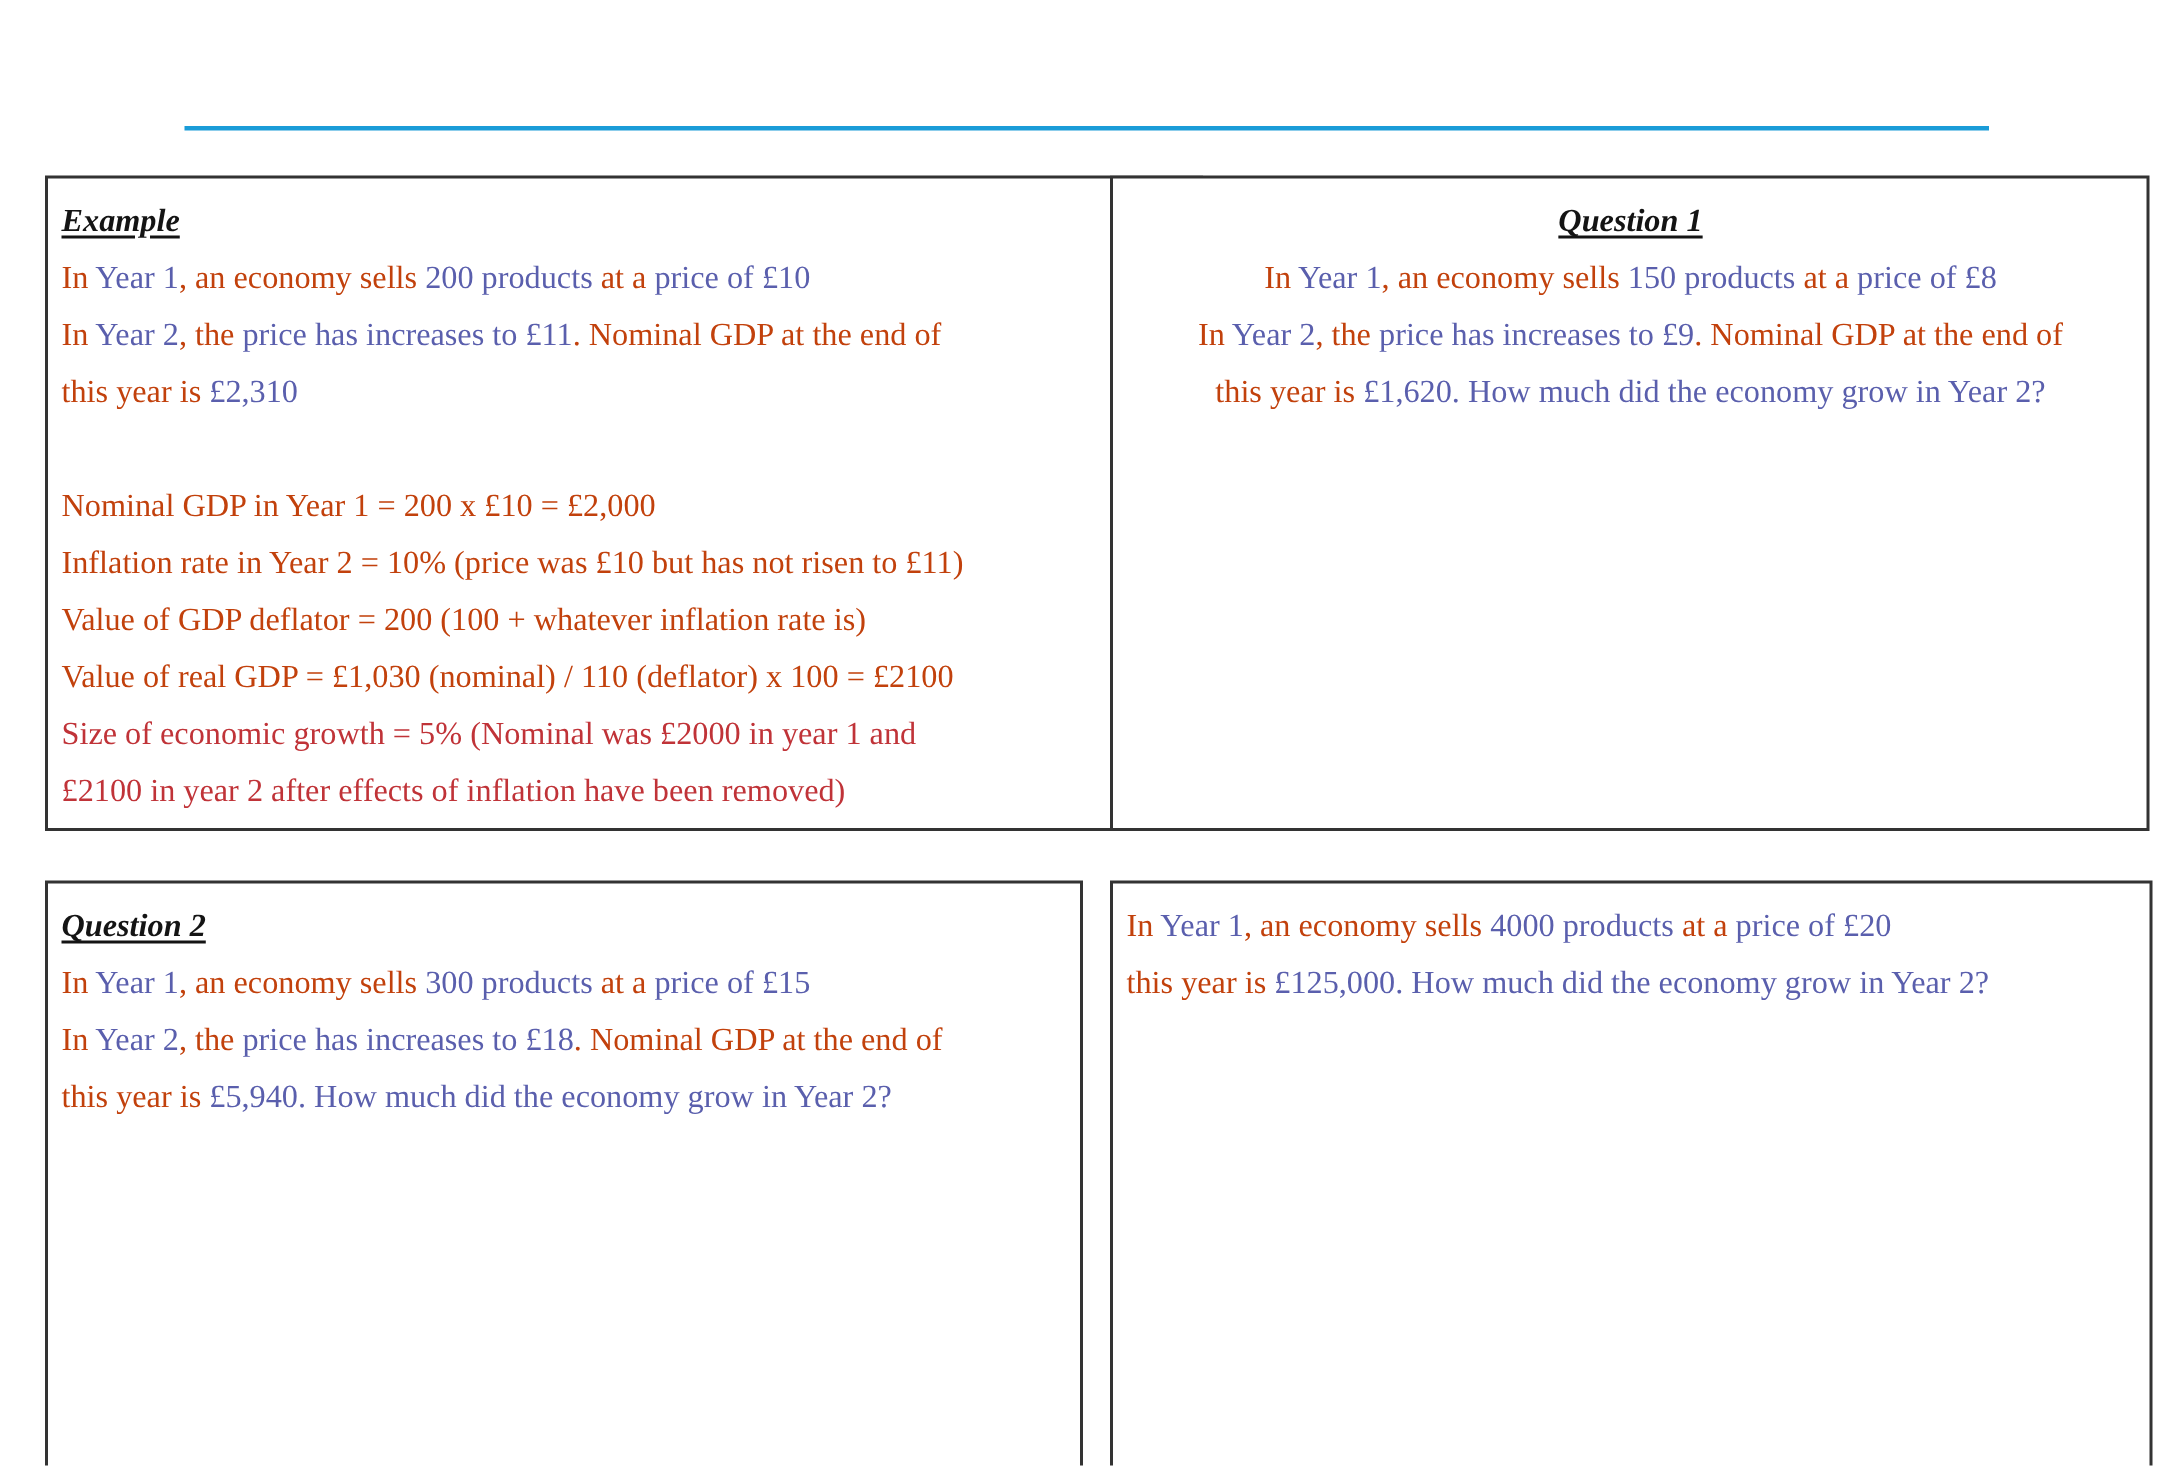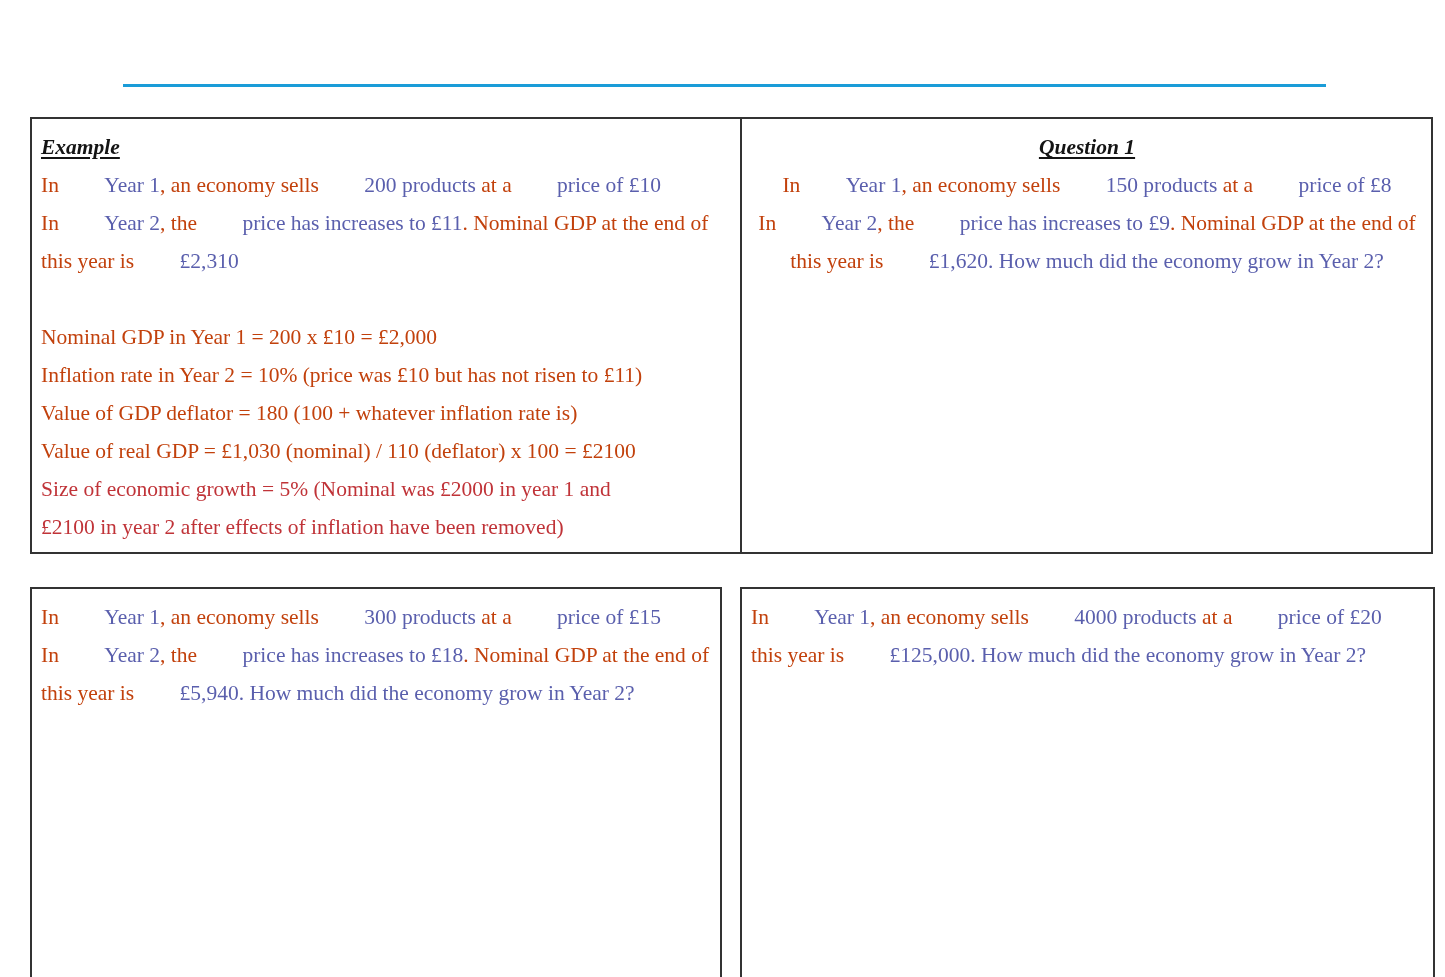--- a/index.html
+++ b/index.html
@@ -41,54 +41,55 @@
     font-weight: bold;
     font-style: italic;
     text-decoration: underline;
     text-decoration-thickness: 2px;
     text-underline-offset: 3px;
   }
   .line {
     white-space: nowrap;
   }
   .seg-black  { color: #c2410c; }
-  .seg-accent { color: var(--accent, #5a5fad); margin-left: 40px; }
+  .seg-accent { color: var(--accent, #5a5fad); }
   .seg-red    { color: var(--red, #c03338); }
 </style>
 </head>
 <body style="background: rgb(255, 255, 255);">
 
 <div class="divider"></div>
 
 <section class="box box-example">
   <div class="box-title">Example</div>
   <div>
       <div class="line"><span class="seg-black">In </span><span class="seg-accent">Year 1</span><span class="seg-black">, an economy sells </span><span class="seg-accent">200 products</span><span class="seg-black"> at a </span><span class="seg-accent">price of £10</span></div>
       <div class="line"><span class="seg-black">In </span><span class="seg-accent">Year 2</span><span class="seg-black">, the </span><span class="seg-accent">price has increases to £11</span><span class="seg-black">. Nominal GDP at the end of</span></div>
       <div class="line"><span class="seg-black">this year is </span><span class="seg-accent">£2,310</span></div>
       <div class="line">&nbsp;</div>
       <div class="line"><span class="seg-black">Nominal GDP in Year 1 = 200 x £10 = £2,000</span></div>
       <div class="line"><span class="seg-black">Inflation rate in Year 2 = 10% (price was £10 but has not risen to £11)</span></div>
-      <div class="line"><span class="seg-black">Value of GDP deflator = 180 (100 + whatever inflation rate is)</span></div>
+      <div class="line"><span class="seg-black">Value of GDP deflator = 200 (100 + whatever inflation rate is)</span></div>
       <div class="line"><span class="seg-black">Value of real GDP = £1,030 (nominal) / 110 (deflator) x 100 = £2100</span></div>
       <div class="line"><span class="seg-red">Size of economic growth = 5% (Nominal was £2000 in year 1 and</span></div>
       <div class="line"><span class="seg-red">£2100 in year 2 after effects of inflation have been removed)</span></div>
     </div>
 </section>
 
 <section class="box box-q1">
   <div class="box-title">Question 1</div>
   <div>
       <div class="line"><span class="seg-black">In </span><span class="seg-accent">Year 1</span><span class="seg-black">, an economy sells </span><span class="seg-accent">150 products</span><span class="seg-black"> at a </span><span class="seg-accent">price of £8</span></div>
       <div class="line"><span class="seg-black">In </span><span class="seg-accent">Year 2</span><span class="seg-black">, the </span><span class="seg-accent">price has increases to £9</span><span class="seg-black">. Nominal GDP at the end of</span></div>
       <div class="line"><span class="seg-black">this year is </span><span class="seg-accent">£1,620. How much did the economy grow in Year 2?</span></div>
     </div>
 </section>
 
 <section class="box box-q2">
+  <div class="box-title">Question 2</div>
   <div>
       <div class="line"><span class="seg-black">In </span><span class="seg-accent">Year 1</span><span class="seg-black">, an economy sells </span><span class="seg-accent">300 products</span><span class="seg-black"> at a </span><span class="seg-accent">price of £15</span></div>
       <div class="line"><span class="seg-black">In </span><span class="seg-accent">Year 2</span><span class="seg-black">, the </span><span class="seg-accent">price has increases to £18</span><span class="seg-black">. Nominal GDP at the end of</span></div>
       <div class="line"><span class="seg-black">this year is </span><span class="seg-accent">£5,940. How much did the economy grow in Year 2?</span></div>
     </div>
 </section>
 
 <section class="box box-q3">
   <div>
       <div class="line"><span class="seg-black">In </span><span class="seg-accent">Year 1</span><span class="seg-black">, an economy sells </span><span class="seg-accent">4000 products</span><span class="seg-black"> at a </span><span class="seg-accent">price of £20</span></div>

